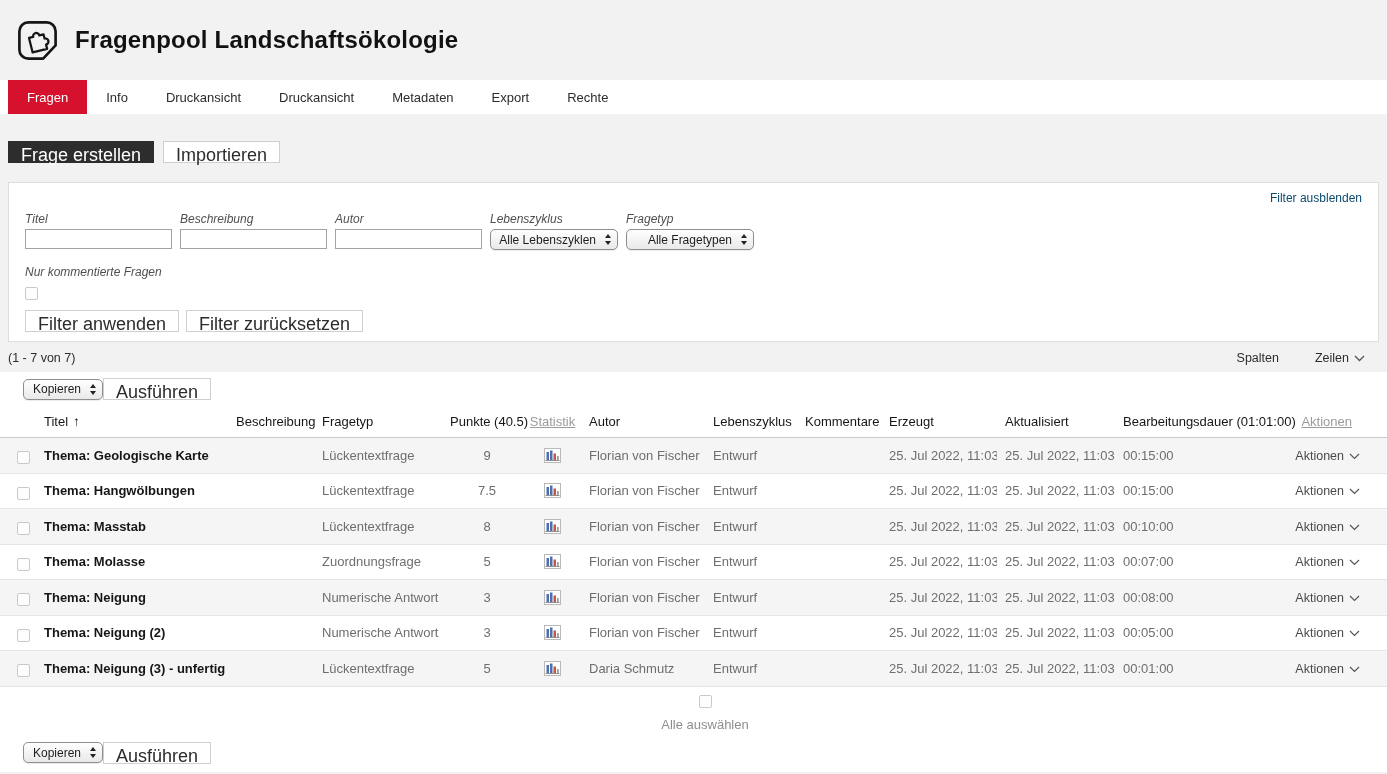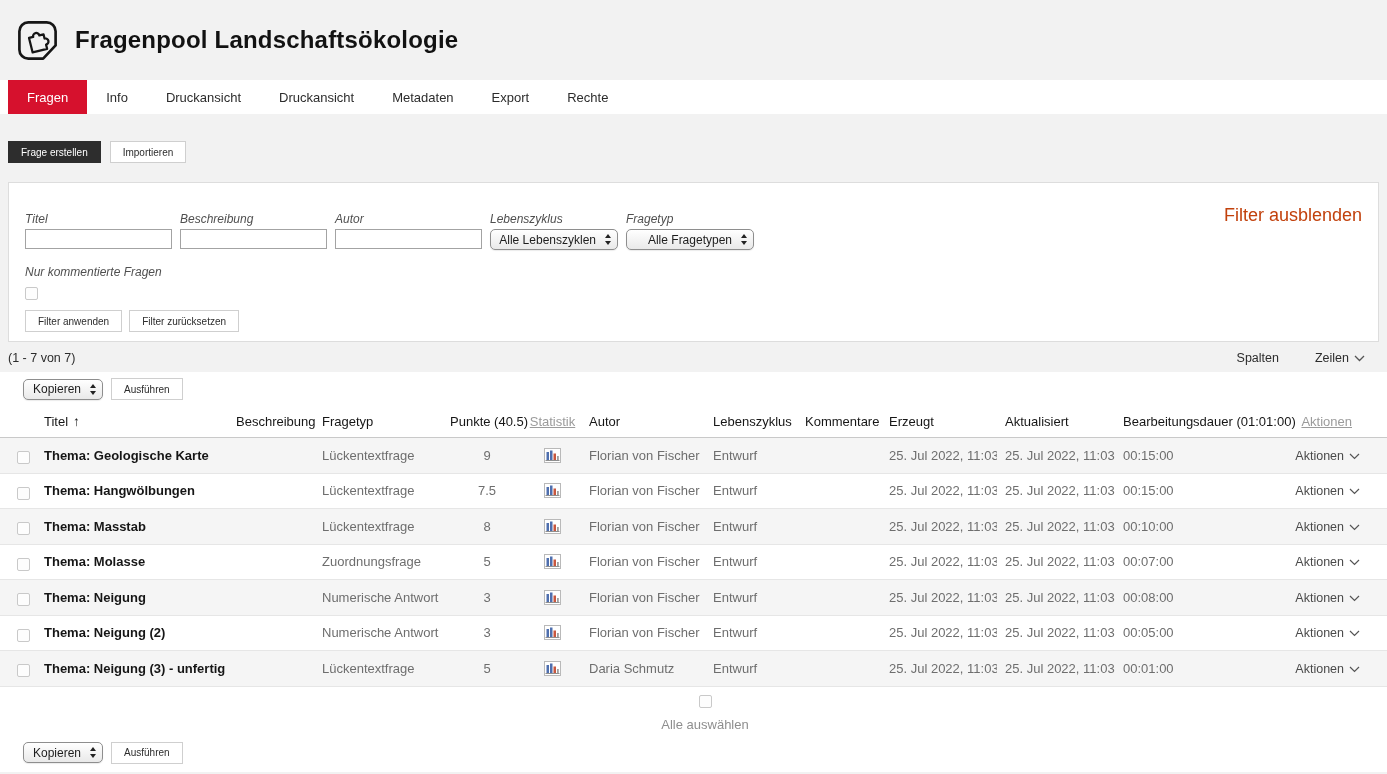--- a/index.html
+++ b/index.html
@@ -11,27 +11,27 @@
   .pool-icon { width:45px; height:45px; display:inline-flex; }
   .page-title { font-size:24px; font-weight:700; color:#121212; letter-spacing:0.2px; }
 
   
   .tabs { background:#ffffff; height:34px; display:flex; align-items:stretch; padding-left:8px; }
   .tab { display:flex; align-items:center; padding:0 19px; font-size:13px; color:#2c2c2c; cursor:pointer; text-decoration:none; }
   .tab.active { background:var(--accent); color:#ffffff; }
 
   
   .toolbar { padding:27px 8px 19px 8px; display:flex; gap:9px; }
-  .btn { font-family:"Liberation Sans",sans-serif; font-size:10px; padding:3px 12px; height:22px;
+  .btn { font-family:"Liberation Sans",sans-serif; font-size:18px; padding:3px 12px; height:22px;
          background:#ffffff; border:1px solid #cfcfcf; color:#2c2c2c; cursor:pointer; }
   .btn-primary { background:var(--dark); border-color:var(--dark); color:#ffffff; }
 
   
   .filter-panel { background:#ffffff; border:1px solid #dddddd; margin:0 8px; padding:12px 16px 9px 16px; position:relative; }
-  .hide-filter { position:absolute; top:22px; right:16px; font-size:18px; color:#c2410c; text-decoration:none; cursor:pointer; }
+  .hide-filter { position:absolute; top:8px; right:16px; font-size:12px; color:#0c4a6e; text-decoration:none; cursor:pointer; }
   .filter-fields { margin-top:17px; display:flex; gap:8px; }
   .fgroup { display:flex; flex-direction:column; }
   .fgroup label { font-style:italic; font-size:12px; color:#4f4f4f; height:13px; margin-bottom:4px; }
   .fgroup input[type=text] { width:147px; height:20px; border:1px solid #a3a3a3; background:#fff; font-size:12px; padding:0 4px; }
   .mselect { display:inline-flex; align-items:center; justify-content:flex-end; height:21px;
              border:1px solid #8e8e8e; border-radius:5px; background:linear-gradient(#ffffff,#e9e9e9);
              padding:0 5px 0 8px; font-size:12px; color:#1d1d1d; cursor:pointer; box-shadow:0 1px 1px rgba(0,0,0,0.08); }
   .mselect .arrows { display:inline-flex; margin-left:8px; }
   .mselect.w128 { width:128px; }
   .mselect.w80 { width:80px; }
@@ -43,21 +43,21 @@
 
   
   .range-row { display:flex; justify-content:space-between; align-items:center; padding:9px 22px 7px 8px; font-size:12.5px; }
   .range-row .links { display:flex; gap:36px; align-items:center; }
   .range-row a { color:#2c2c2c; text-decoration:none; cursor:pointer; display:inline-flex; align-items:center; gap:5px; }
 
   
   :root { --accent:#d6112d; --dark:#2d2d2d;
           --grid:36px 192px 86px 136px 74px 57px 124px 92px 84px 116px 118px 170px 1fr; }
   .table-wrap { background:#ffffff; }
-  .bulk { padding:6px 0 6px 23px; display:flex; gap:8px; align-items:center; }
+  .bulk { padding:6px 0 6px 23px; display:flex; gap:0; align-items:center; }
   .bulk.bottom { padding-top:2px; padding-bottom:8px; }
   .thead { display:grid; grid-template-columns:var(--grid); align-items:center; height:32px;
            padding-right:25px; border-bottom:1px solid #c9c9c9; font-size:13px; color:#161616; }
   .thead > div { padding-left:8px; white-space:nowrap; }
   .thead .muted { color:#9b9b9b;text-decoration:underline; }
   .thead .h-center { text-align:center; padding-left:0; }
   .thead .h-right { text-align:right; padding-right:10px; }
   .sort-arrow { font-weight:700; font-size:13.5px; margin-left:5px; color:#161616; }
 
   .trow { display:grid; grid-template-columns:var(--grid); align-items:center; min-height:35.5px;

